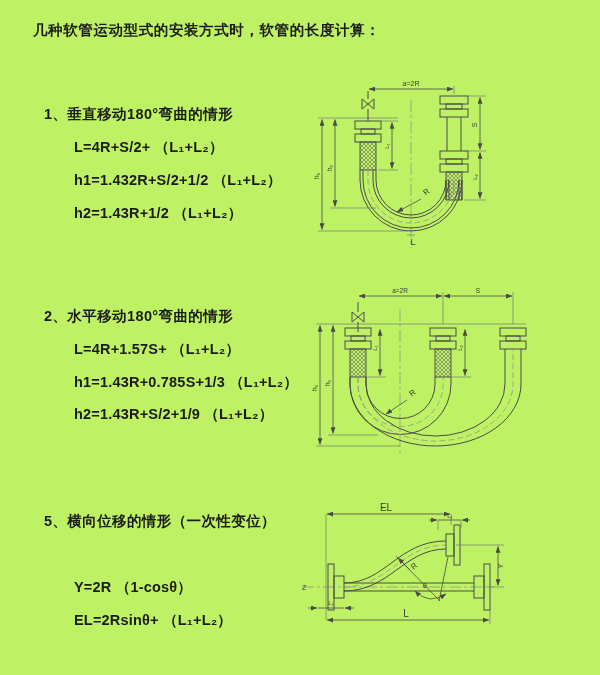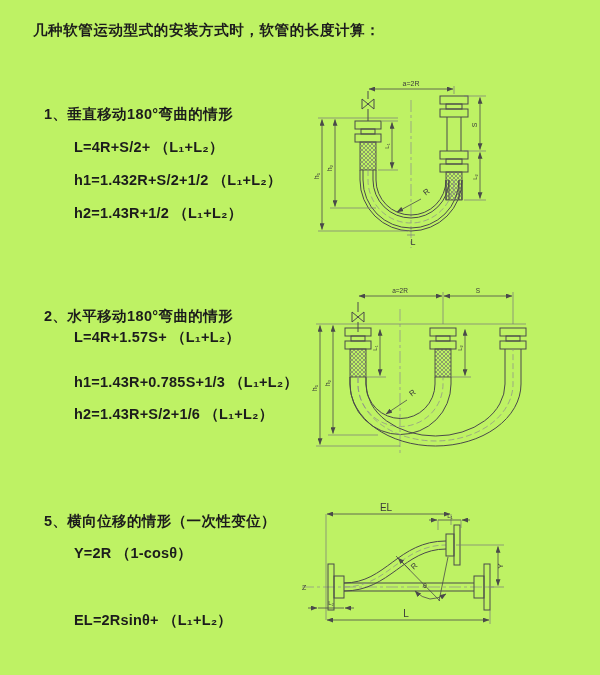--- a/index.html
+++ b/index.html
@@ -123,23 +123,23 @@
     <text x="169" y="101" font-size="6" text-anchor="middle" transform="rotate(-90 169 101)">L₂</text>
 
     <line class="dim" x1="113" y1="123" x2="89" y2="136" marker-end="url(#ar1)"></line>
     <text x="120" y="118" font-size="8" text-anchor="middle" transform="rotate(-38 120 118)">R</text>
 
     <line class="thin" x1="99" y1="159" x2="107" y2="159"></line>
     <text x="105" y="169" font-size="9" text-anchor="middle">L</text>
   </svg>
 
   <div class="t heading" style="left:44px;top:307px">2、水平移动180°弯曲的情形</div>
-  <div class="t formula" style="left:74px;top:328px">L=4R+1.57S+ （L₁+L₂）</div>
+  <div class="t formula" style="left:74px;top:340px">L=4R+1.57S+ （L₁+L₂）</div>
   <div class="t formula" style="left:74px;top:373px">h1=1.43R+0.785S+1/3 （L₁+L₂）</div>
-  <div class="t formula" style="left:74px;top:405px">h2=1.43R+S/2+1/6 （L₁+L₂）</div>
+  <div class="t formula" style="left:74px;top:405px">h2=1.43R+S/2+1/9 （L₁+L₂）</div>
 
   <svg style="left:308px;top:284px" width="292" height="180" viewBox="0 0 292 180">
     <defs>
       <marker id="ar2" markerWidth="7" markerHeight="5" refX="6.2" refY="2.5" orient="auto" markerUnits="userSpaceOnUse">
         <path d="M0,0 L6.5,2.5 L0,5 Z" fill="#4a4a4a"></path>
       </marker>
       <pattern id="ht2" width="4" height="4" patternUnits="userSpaceOnUse">
         <path d="M0,4 L4,0 M0,0 L4,4" stroke="#6a6a6a" stroke-width="0.6"></path>
       </pattern>
     </defs>
@@ -219,21 +219,21 @@
       <line x1="157" y1="62" x2="157" y2="91.5" marker-end="url(#ar2)"></line>
       <line class="thin" x1="143" y1="93" x2="163" y2="93"></line>
     </g>
     <text x="154" y="64" font-size="6" text-anchor="middle" transform="rotate(-90 154 64)">L₂</text>
 
     <line class="dim" x1="99" y1="116" x2="78" y2="130" marker-end="url(#ar2)"></line>
     <text x="106" y="111" font-size="8" text-anchor="middle" transform="rotate(-38 106 111)">R</text>
   </svg>
 
   <div class="t heading" style="left:44px;top:512px">5、横向位移的情形（一次性变位）</div>
-  <div class="t formula" style="left:74px;top:544px">Y=2R （1-cosθ）</div>
+  <div class="t formula" style="left:74px;top:578px">Y=2R （1-cosθ）</div>
   <div class="t formula" style="left:74px;top:611px">EL=2Rsinθ+ （L₁+L₂）</div>
 
   <svg style="left:298px;top:500px" width="302" height="145" viewBox="0 0 302 145">
     <defs>
       <marker id="ar3" markerWidth="7" markerHeight="5" refX="6.2" refY="2.5" orient="auto" markerUnits="userSpaceOnUse">
         <path d="M0,0 L6.5,2.5 L0,5 Z" fill="#4a4a4a"></path>
       </marker>
     </defs>
 
     <line class="cl" x1="4" y1="87" x2="196" y2="87"></line>

